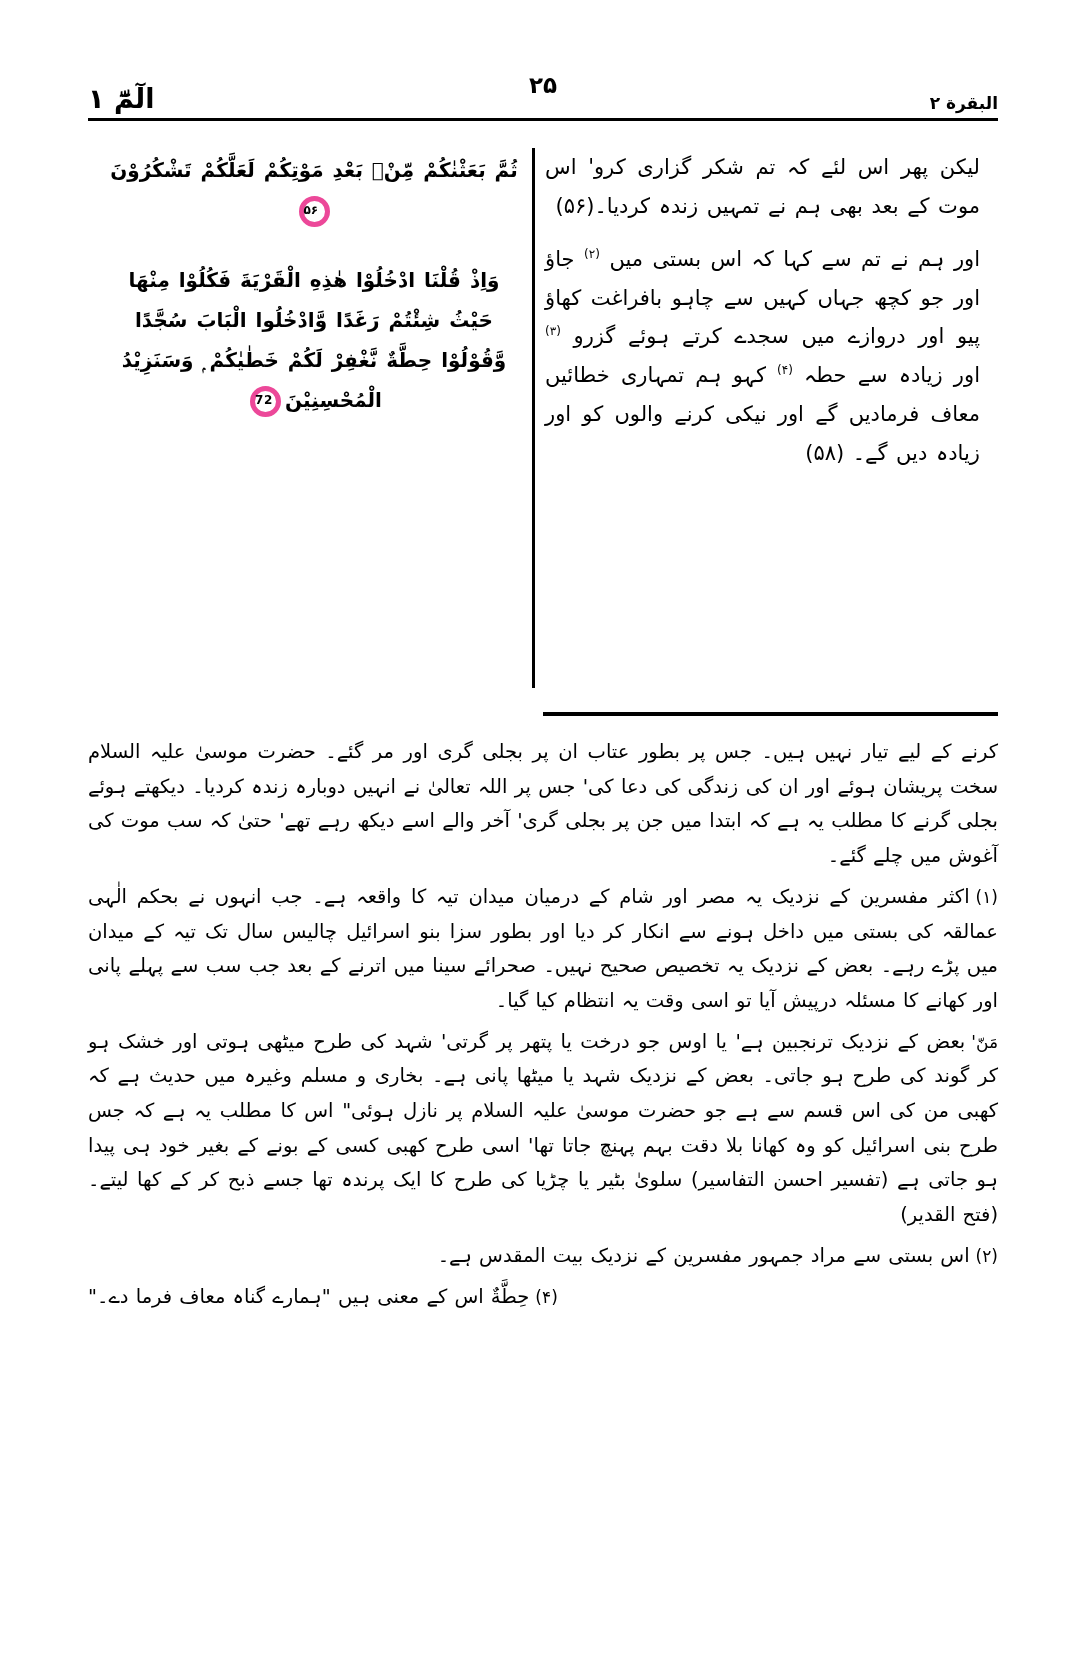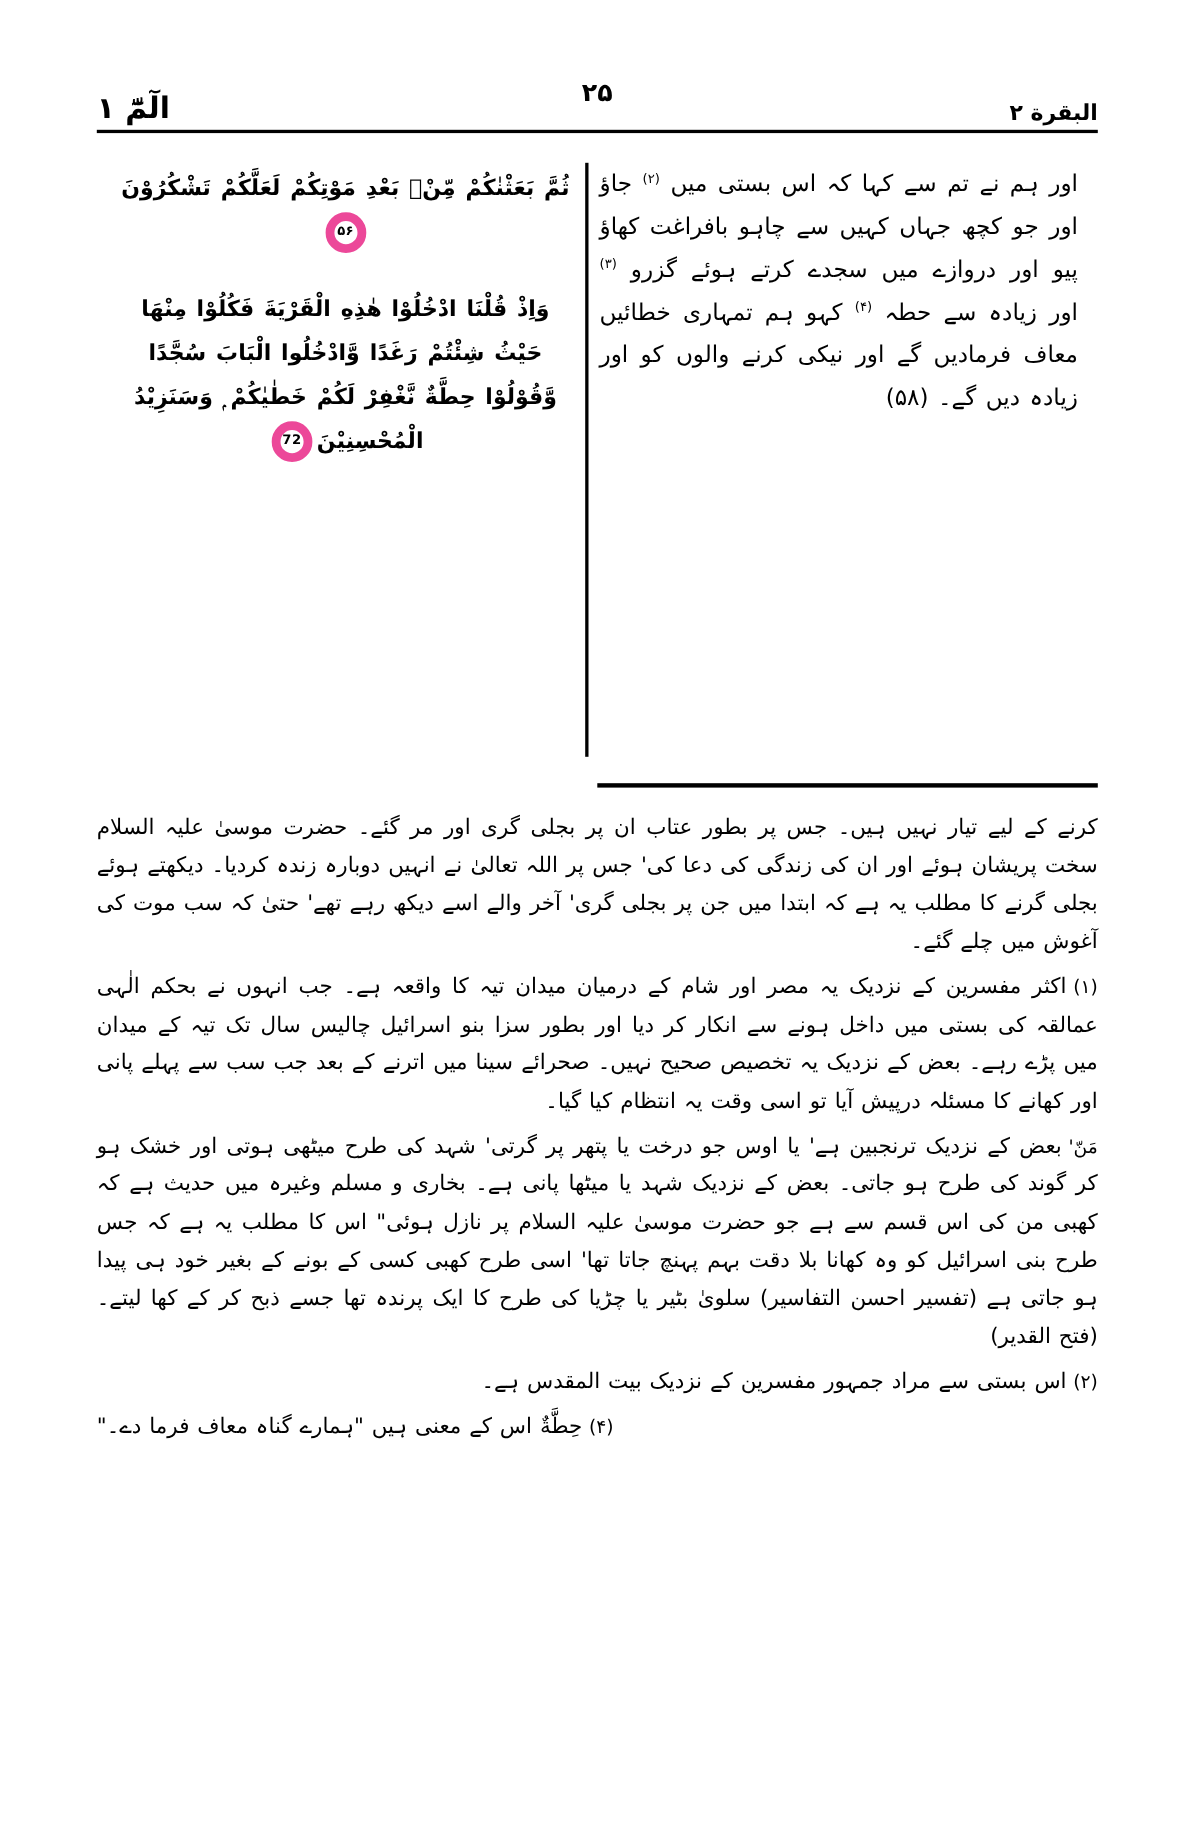--- a/index.html
+++ b/index.html
@@ -36,21 +36,21 @@
   }
   .header-juz,
   .header-surah {
     font-family: "DejaVu Sans", sans-serif;
     font-size: 27px;
     line-height: 1.15;
     font-weight: 600;
     white-space: nowrap;
     direction: rtl;
   }
-  .header-surah { font-size: 20px; }
+  .header-surah { font-size: 17px; }
   .header-pageno {
     font-family: "DejaVu Sans", sans-serif;
     font-size: 23px;
     font-weight: 700;
     letter-spacing: 1px;
     position: absolute;
     left: 50%;
     bottom: 16px;
     transform: translateX(-50%);
     direction: rtl;
@@ -103,27 +103,27 @@
     letter-spacing: 0.5px;
     word-spacing: 2px;
     direction: rtl;
     text-align: center;
     font-weight: 600;
     margin: 0 0 30px 0;
   }
   .ayah:last-child { margin-bottom: 0; }
   .ayah-num {
     display: inline-block;
-    border: 8px solid #ec4899;
+    border: 5px solid #ec4899;
     border-radius: 50%;
     width: 21px;
     height: 21px;
     line-height: 18px;
     font-size: 12px;
-    text-align: center;
+    text-align: left;
     vertical-align: middle;
     margin: 0 4px;
     font-weight: 600;
   }
 
   .trans-para {
     font-family: "DejaVu Sans", sans-serif;
     font-size: 21px;
     line-height: 1.85;
     direction: rtl;
@@ -199,20 +199,23 @@
       <p class="ayah">
         <span>وَاِذْ قُلْنَا ادْخُلُوْا هٰذِهِ الْقَرْيَةَ فَكُلُوْا مِنْهَا حَيْثُ شِئْتُمْ رَغَدًا وَّادْخُلُوا الْبَابَ سُجَّدًا وَّقُوْلُوْا حِطَّةٌ نَّغْفِرْ لَكُمْ خَطٰيٰكُمْ ۭ وَسَنَزِيْدُ الْمُحْسِنِيْنَ</span><span class="ayah-num">72</span>
       </p>
 
     </div>
 
     <div class="col-divider"></div>
 
     <div class="col-urdu">
 
+      <p class="trans-para">
+        <span>لیکن پھر اس لئے کہ تم شکر گزاری کرو' اس موت کے بعد بھی ہم نے تمہیں زندہ کردیا۔(۵۶)</span>
+      </p>
 
 
       <p class="trans-para">
         <span>اور ہم نے تم سے کہا کہ اس بستی میں</span>
         <sup class="fn">(۲)</sup>
         <span>جاؤ اور جو کچھ جہاں کہیں سے چاہو بافراغت کھاؤ پیو اور دروازے میں سجدے کرتے ہوئے گزرو</span>
         <sup class="fn">(۳)</sup>
         <span>اور زیادہ سے حطہ</span>
         <sup class="fn">(۴)</sup>
         <span>کہو ہم تمہاری خطائیں معاف فرمادیں گے اور نیکی کرنے والوں کو اور زیادہ دیں گے۔ (۵۸)</span>

